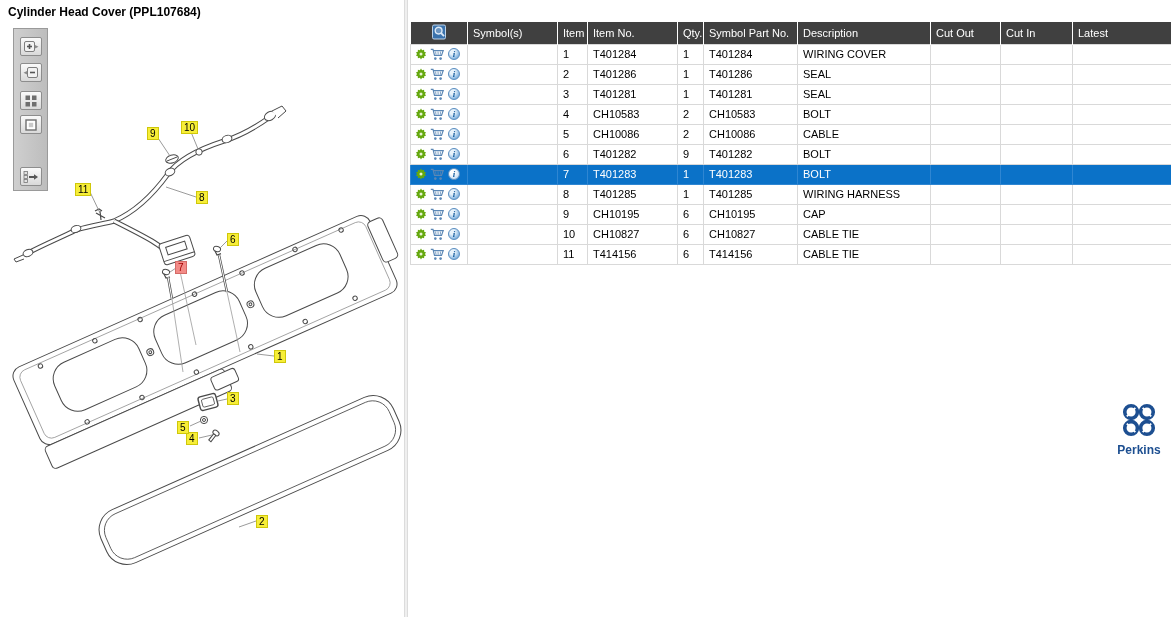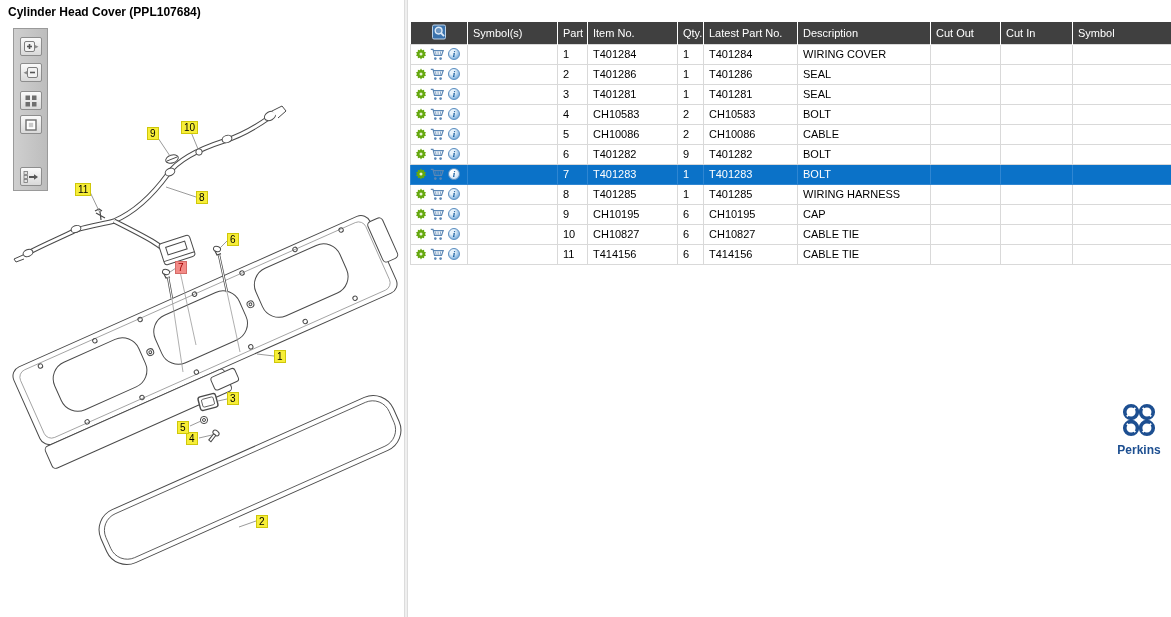--- a/index.html
+++ b/index.html
@@ -250,28 +250,28 @@
           <col style="width:70px">
           <col style="width:72px">
           <col style="width:99px">
       </colgroup>
       <thead>
         <tr>
           <th class="c-icon"><svg width="16" height="16">
                 <use href="#ic-pagesearch"></use>
               </svg></th>
           <th>Symbol(s)</th>
-          <th>Part</th>
+          <th>Item</th>
           <th>Item No.</th>
           <th>Qty.</th>
-          <th>Latest Part No.</th>
+          <th>Symbol Part No.</th>
           <th>Description</th>
           <th>Cut Out</th>
           <th>Cut In</th>
-          <th>Symbol</th>
+          <th>Latest</th>
         </tr>
       </thead>
       <tbody>
         <tr>
           <td class="c-icon">
               <span class="row-icons">
                 <svg width="12" height="12">
                   <use href="#ic-gear"></use>
                 </svg>
                 <svg width="15" height="13">

